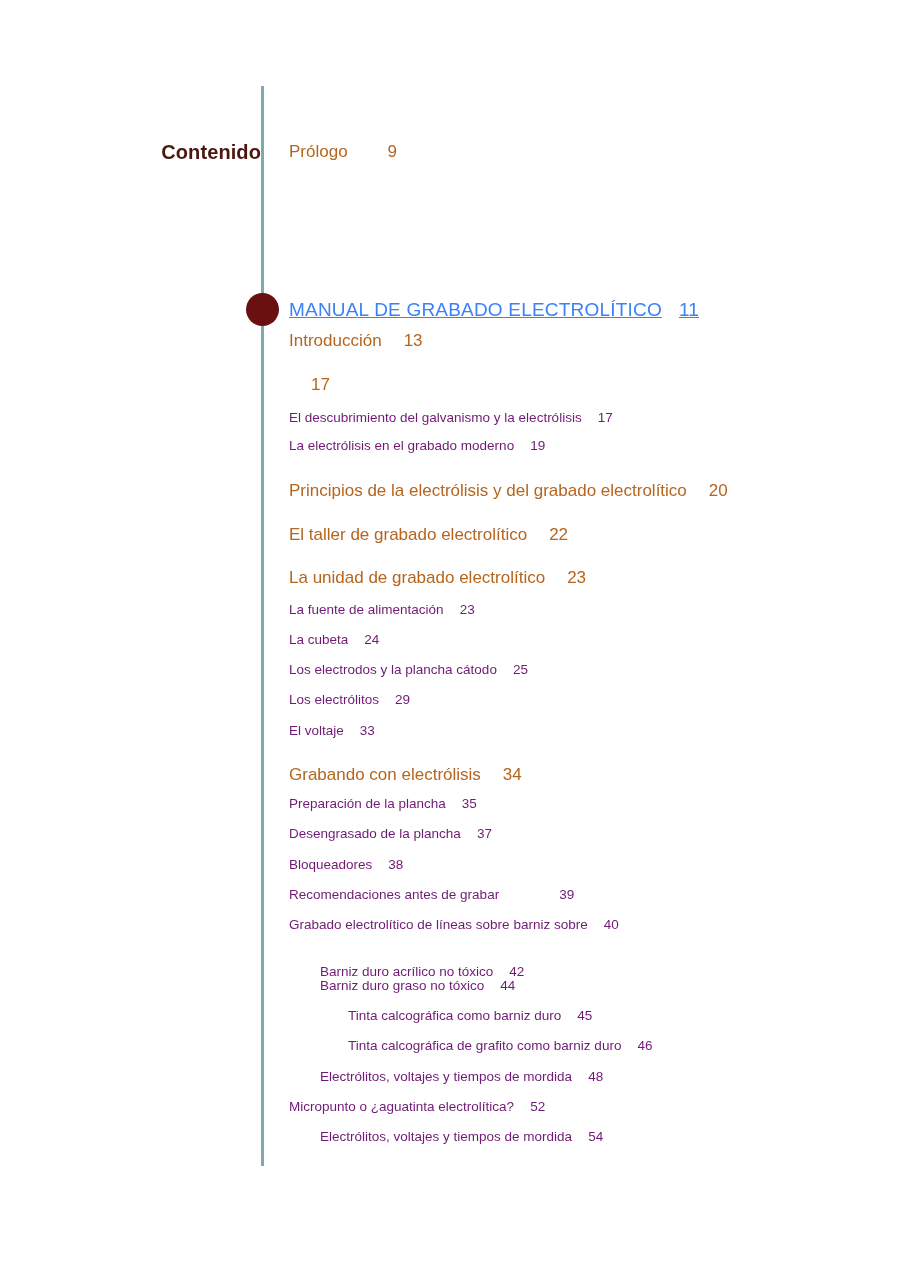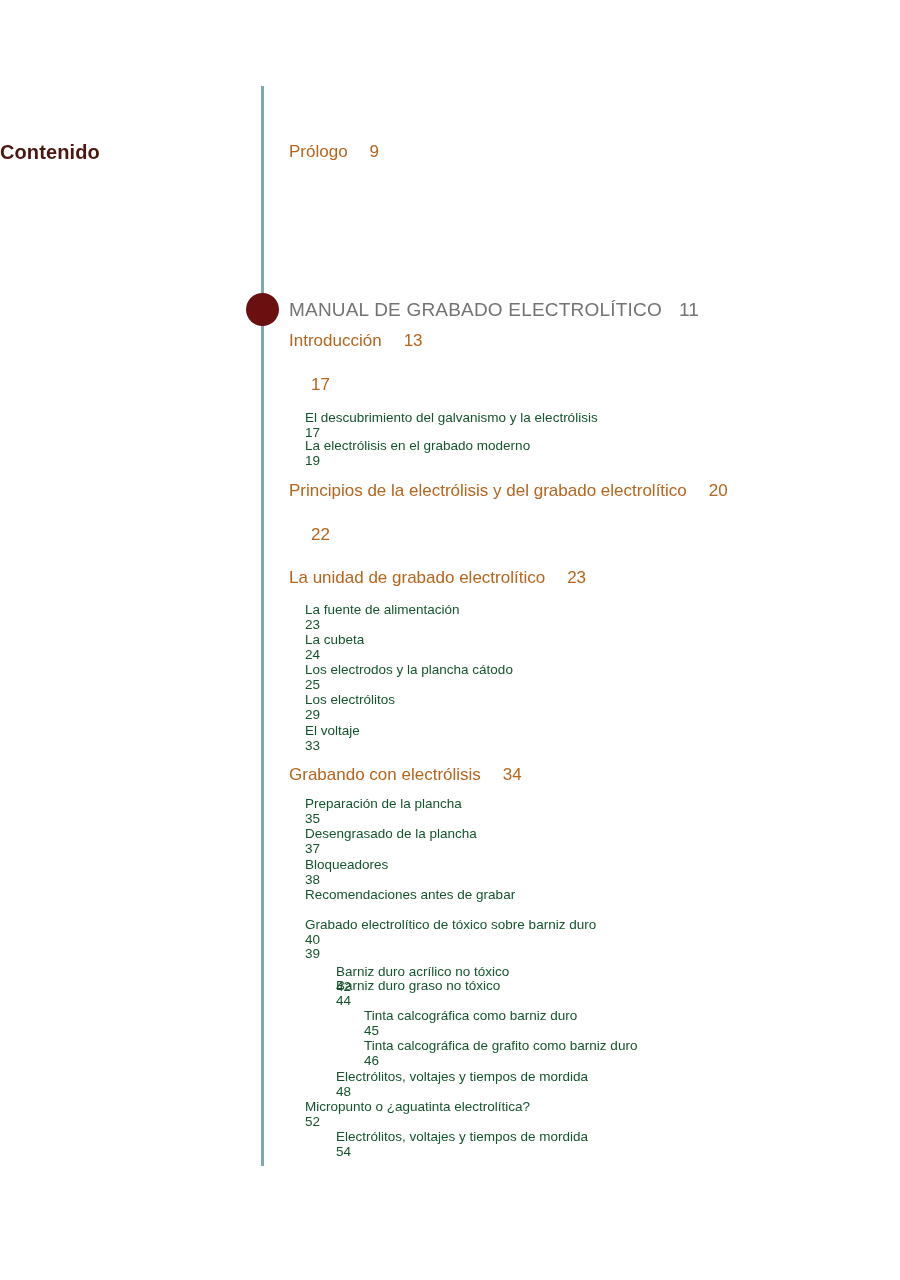--- a/index.html
+++ b/index.html
@@ -34,25 +34,26 @@
     border-radius: 50%;
     background: #6B1010;
   }
 
   
   #contenido-label {
     position: absolute;
     left: 0;
     top: 141px;
     width: 241px;
-    text-align: left;
+    text-align: right;
     font-size: 20px;
     font-weight: bold;
     color: #4A1810;
     letter-spacing: 0.1px;
+    padding-left: 20px;
   }
 
   
   #toc {
     position: absolute;
     left: 289px;
     top: 0;
     width: 590px;
   }
 
@@ -63,46 +64,47 @@
     align-items: baseline;
   }
   .entry .pg {
     display: inline-block;
   }
 
   
   .tier-prologue {
     font-size: 17px;
     color: #B5651D;
+    gap: 18px;
   }
   .tier-prologue .pg { margin-left: 22px; }
 
   .tier-title {
     font-size: 19px;
-    color: #737373;
+    color: #3b82f6;
     letter-spacing: 0.2px;
+    text-decoration: underline;
   }
   .tier-title .pg { margin-left: 17px; }
 
   .tier-intro {
     font-size: 17px;
     color: #B5651D;
   }
   .tier-intro .pg { margin-left: 22px; }
 
   .tier-section {
     font-size: 17px;
     color: #B5651D;
   }
   .tier-section .pg { margin-left: 22px; }
 
   .tier-sub {
     font-size: 13.5px;
-    color: #14532d;
-    flex-direction: column;
+    color: #701a75;
   }
   .tier-sub .pg { margin-left: 16px; }
 
   
   .ind-0 { left: 0px; }
   .ind-1 { left: 31px; }
   .ind-2 { left: 59px; }
 </style>
 </head>
 <body>
@@ -134,20 +136,21 @@
     </div>
     <div class="entry tier-sub ind-0" style="top: 438px;">
       <span class="lbl">La electrólisis en el grabado moderno</span>
       <span class="pg">19</span>
     </div>
     <div class="entry tier-section ind-0" style="top: 481px;">
       <span class="lbl">Principios de la electrólisis y del grabado electrolítico</span>
       <span class="pg">20</span>
     </div>
     <div class="entry tier-section ind-0" style="top: 525px;">
+      <span class="lbl">El taller de grabado electrolítico</span>
       <span class="pg">22</span>
     </div>
     <div class="entry tier-section ind-0" style="top: 568px;">
       <span class="lbl">La unidad de grabado electrolítico</span>
       <span class="pg">23</span>
     </div>
     <div class="entry tier-sub ind-0" style="top: 602px;">
       <span class="lbl">La fuente de alimentación</span>
       <span class="pg">23</span>
     </div>
@@ -181,21 +184,21 @@
     </div>
     <div class="entry tier-sub ind-0" style="top: 857px;">
       <span class="lbl">Bloqueadores</span>
       <span class="pg">38</span>
     </div>
     <div class="entry tier-sub ind-0" style="top: 887px; gap: 44px;">
       <span class="lbl">Recomendaciones antes de grabar</span>
       <span class="pg">39</span>
     </div>
     <div class="entry tier-sub ind-0" style="top: 917px;">
-      <span class="lbl">Grabado electrolítico de tóxico sobre barniz duro</span>
+      <span class="lbl">Grabado electrolítico de líneas sobre barniz sobre</span>
       <span class="pg">40</span>
     </div>
     <div class="entry tier-sub ind-1" style="top: 964px;">
       <span class="lbl">Barniz duro acrílico no tóxico</span>
       <span class="pg">42</span>
     </div>
     <div class="entry tier-sub ind-1" style="top: 978px;">
       <span class="lbl">Barniz duro graso no tóxico</span>
       <span class="pg">44</span>
     </div>

